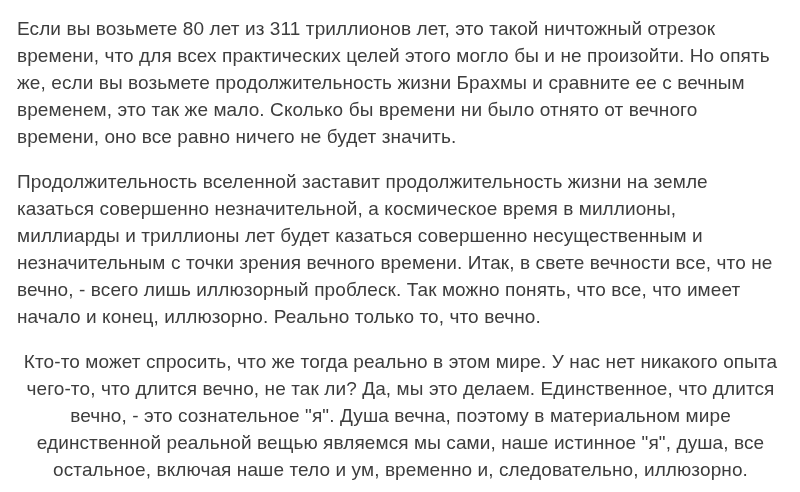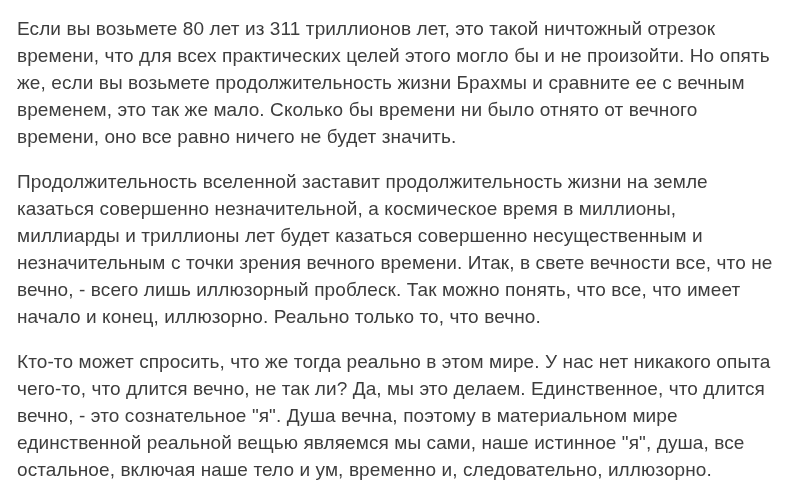--- a/index.html
+++ b/index.html
@@ -22,20 +22,21 @@
     line-height: 27px;
     color: #3d3d3d;
     letter-spacing: 0.1px;
   }
   .article p {
     margin: 0 0 18px 0;
     text-align: left;
   }
   .article p:last-child {
     margin-bottom: 16px;
+    text-align: center;
   }
 </style>
 </head>
 <body>
 
 <div class="page">
   <div class="article">
     <p>Если вы возьмете 80 лет из 311 триллионов лет, это такой ничтожный отрезок времени, что для всех практических целей этого могло бы и не произойти. Но опять же, если вы возьмете продолжительность жизни Брахмы и сравните ее с вечным временем, это так же мало. Сколько бы времени ни было отнято от вечного времени, оно все равно ничего не будет значить.</p>
     <p>Продолжительность вселенной заставит продолжительность жизни на земле казаться совершенно незначительной, а космическое время в миллионы, миллиарды и триллионы лет будет казаться совершенно несущественным и незначительным с точки зрения вечного времени. Итак, в свете вечности все, что не вечно, - всего лишь иллюзорный проблеск. Так можно понять, что все, что имеет начало и конец, иллюзорно. Реально только то, что вечно.</p>
     <p>Кто-то может спросить, что же тогда реально в этом мире. У нас нет никакого опыта чего-то, что длится вечно, не так ли? Да, мы это делаем. Единственное, что длится вечно, - это сознательное "я". Душа вечна, поэтому в материальном мире единственной реальной вещью являемся мы сами, наше истинное "я", душа, все остальное, включая наше тело и ум, временно и, следовательно, иллюзорно.</p>

